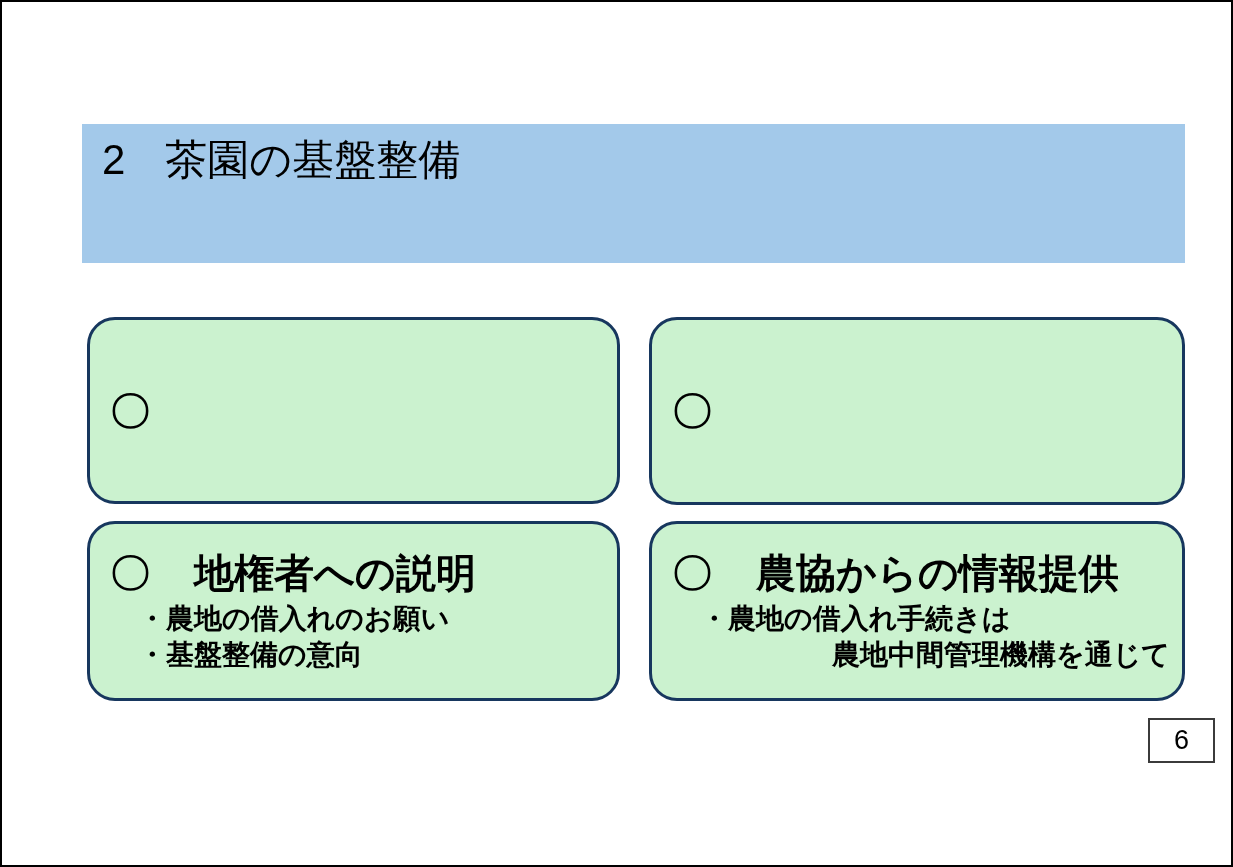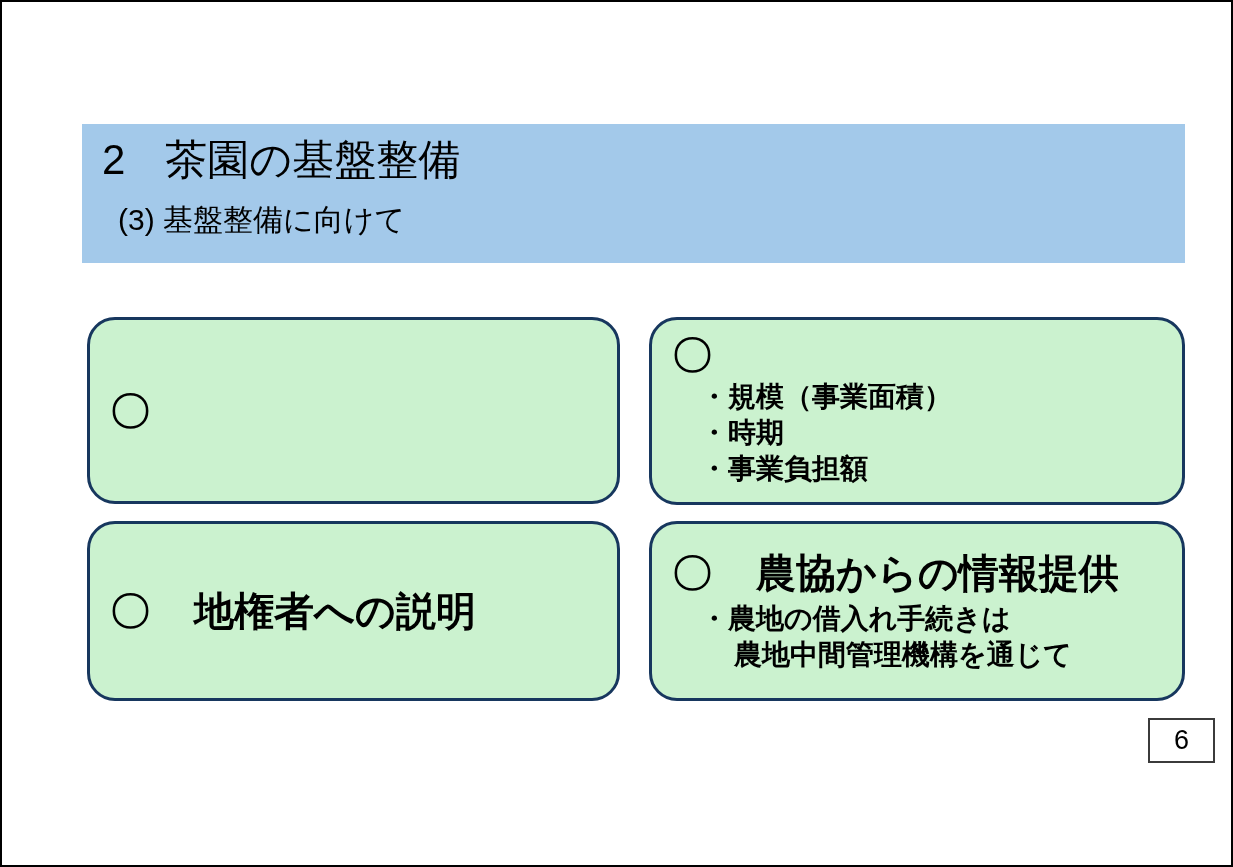--- a/index.html
+++ b/index.html
@@ -82,20 +82,21 @@
     margin-top: 4px;
   }
   .bullet {
     font-size: 28px;
     font-weight: bold;
     line-height: 1.28;
     white-space: nowrap;
   }
   .bullet.continuation {
     padding-left: 34px;
+    text-align: right;
   }
   .page-number-box {
     position: absolute;
     left: 1146px;
     top: 716px;
     width: 67px;
     height: 45px;
     background: #ffffff;
     border: 2px solid #3b3b3b;
     display: flex;
@@ -108,45 +109,43 @@
 </head>
 <body>
 
 <div class="slide">
 
   <div class="header-band">
     <div class="title-row">
       <span>2</span>
       <span>茶園の基盤整備</span>
     </div>
-    <div class="subtitle">(3) 基盤整備に向けて</div>
   </div>
 
   <div class="info-box box-tl">
     <div class="box-heading">
       <span class="circle-marker">〇</span>
     </div>
   </div>
 
   <div class="info-box box-tr">
     <div class="box-heading">
       <span class="circle-marker">〇</span>
     </div>
-    <div class="bullet-list">
-        <div class="bullet">・規模（事業面積）</div>
-        <div class="bullet">・時期</div>
-        <div class="bullet">・事業負担額</div>
-      </div>
   </div>
 
   <div class="info-box box-bl">
     <div class="box-heading">
       <span class="circle-marker">〇</span>
       <span>地権者への説明</span>
     </div>
+    <div class="bullet-list">
+        <div class="bullet">・農地の借入れのお願い</div>
+        <div class="bullet">・基盤整備の意向</div>
+      </div>
   </div>
 
   <div class="info-box box-br">
     <div class="box-heading">
       <span class="circle-marker">〇</span>
       <span>農協からの情報提供</span>
     </div>
     <div class="bullet-list">
         <div class="bullet">・農地の借入れ手続きは</div>
         <div class="bullet continuation">農地中間管理機構を通じて</div>

